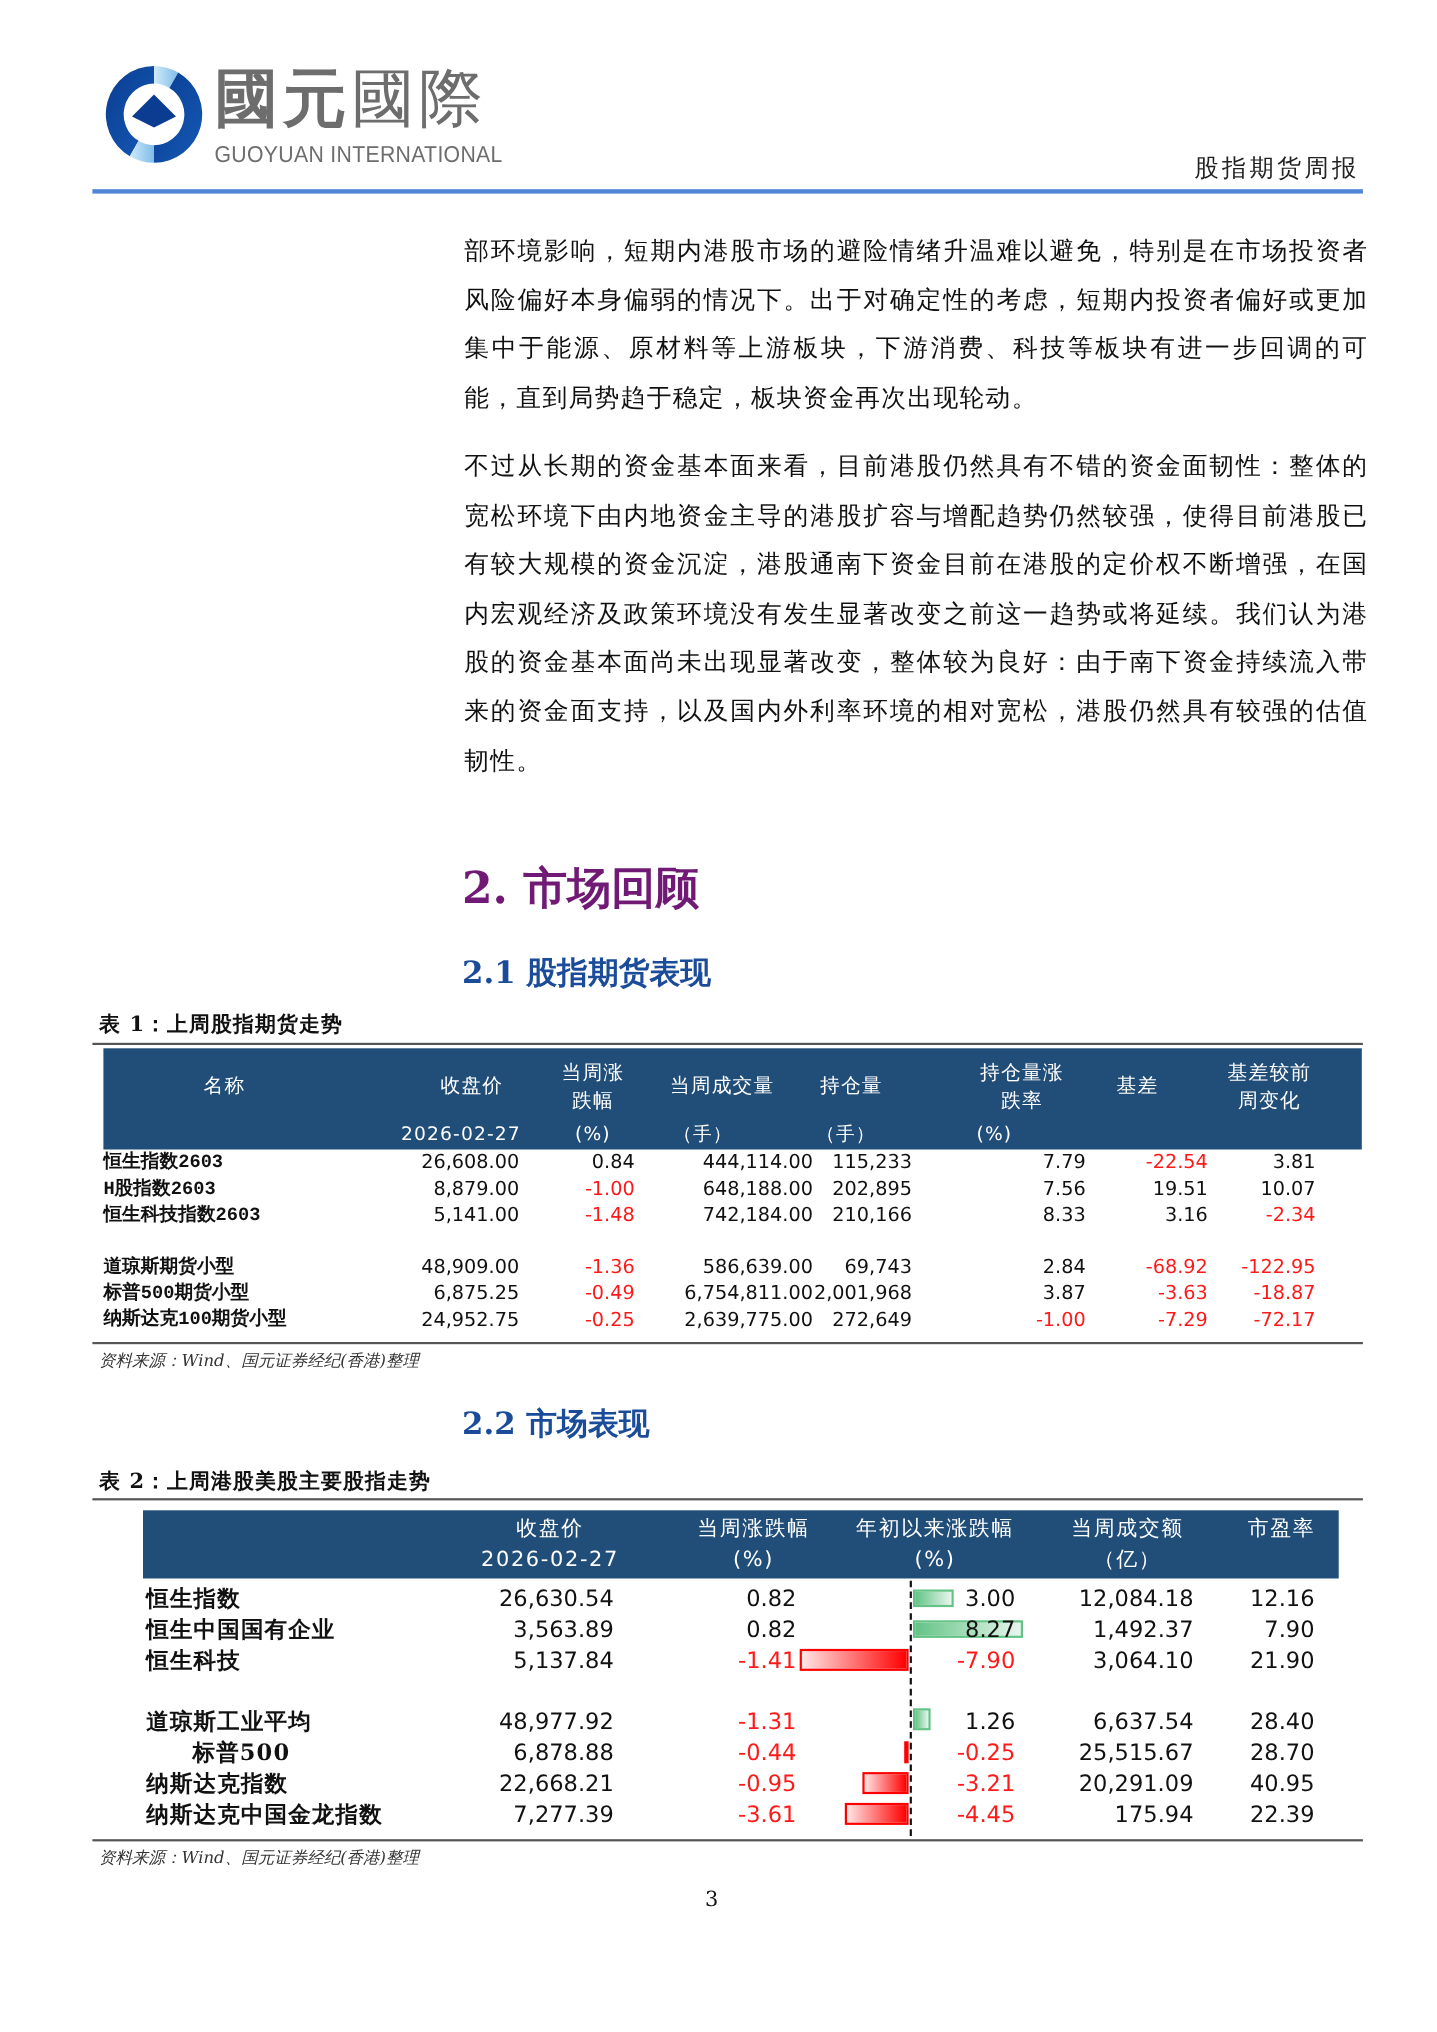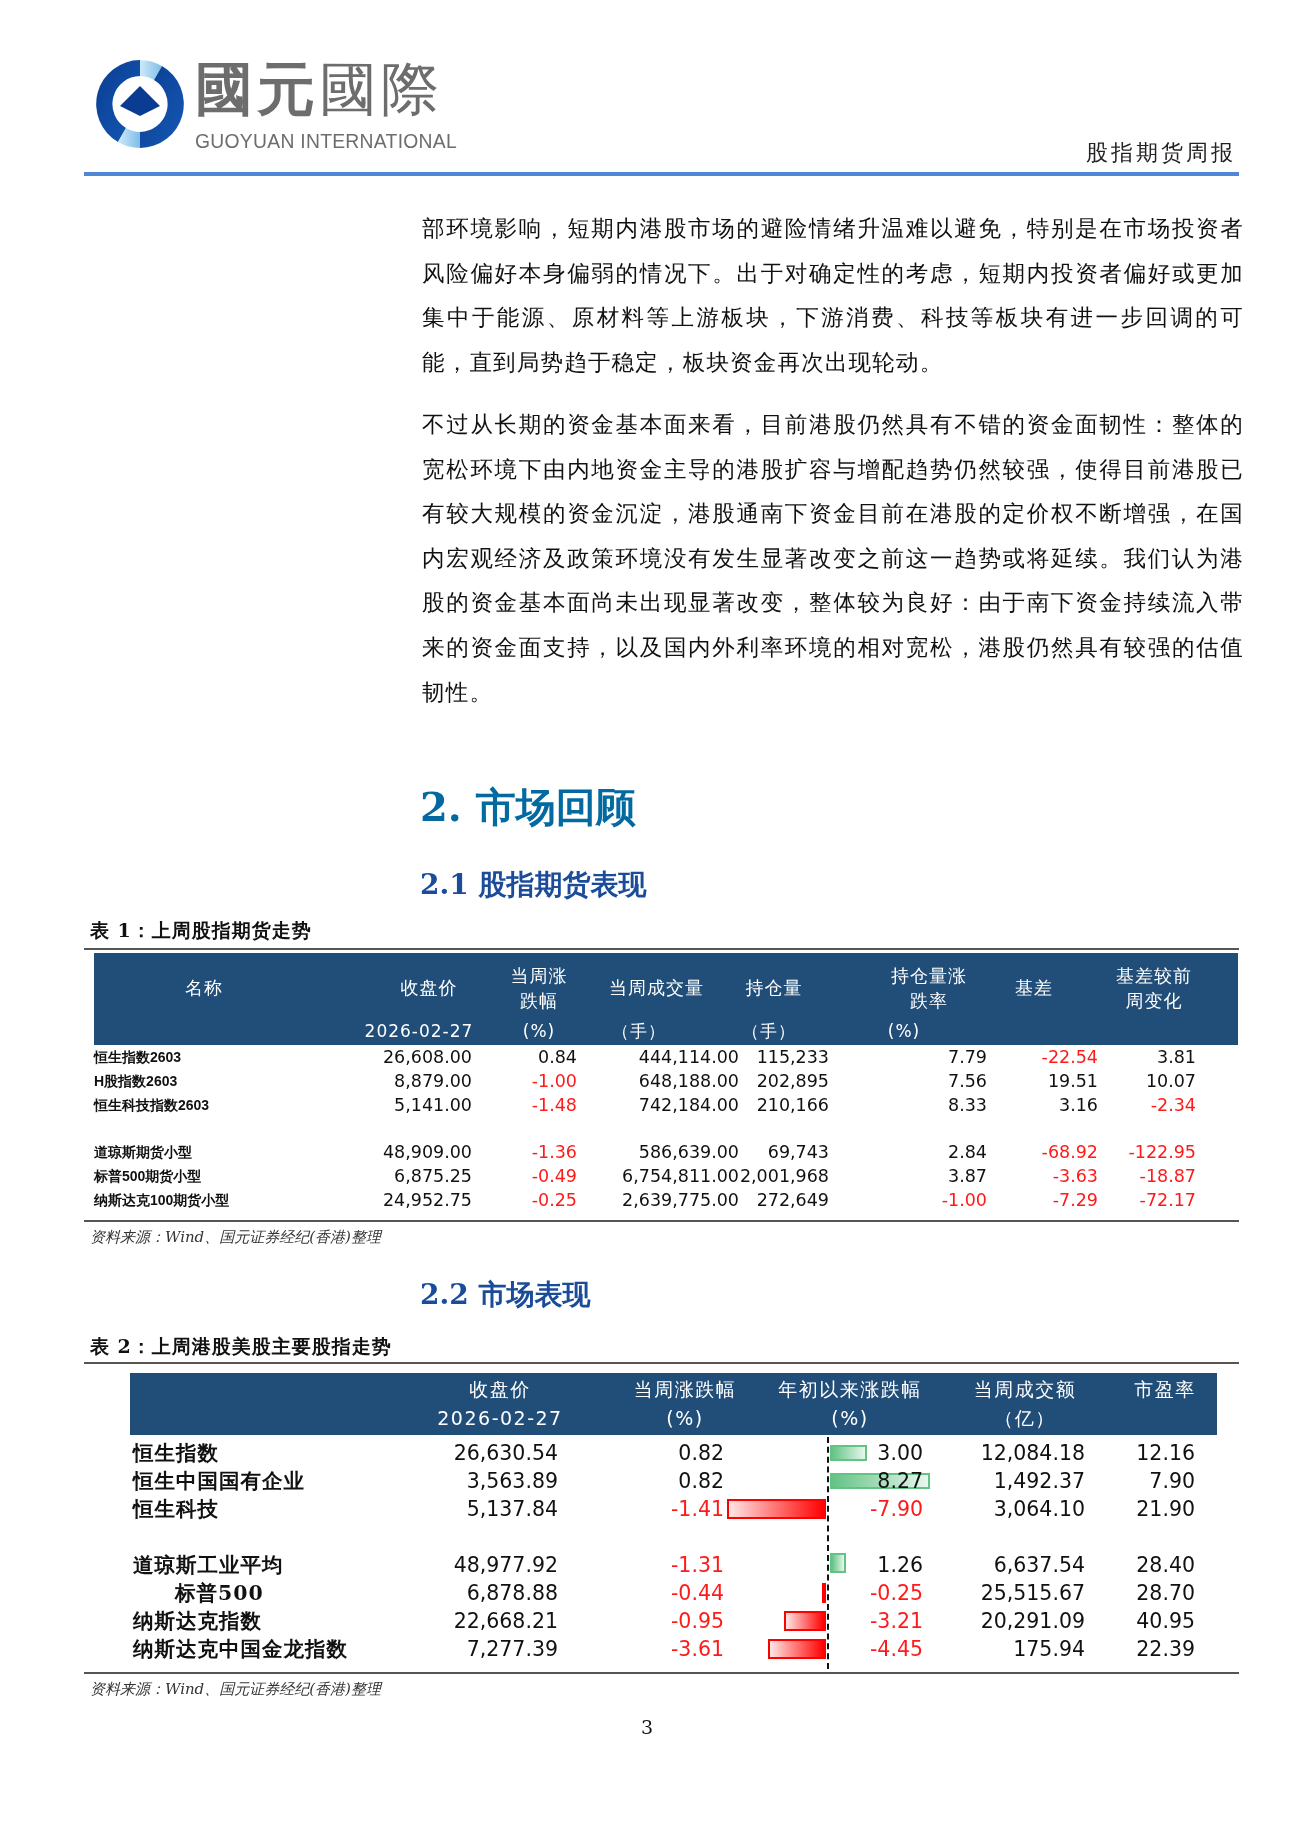--- a/index.html
+++ b/index.html
@@ -17,21 +17,21 @@
              font-size:21px; color:#6d6d6d; letter-spacing:0.3px; white-space:nowrap; transform:scaleX(0.92); transform-origin:left; }
   #header-title { right:70px; top:138px; font-size:22px; letter-spacing:3px; color:#222; }
   #header-rule { left:84px; top:172px; width:1155px; height:4px; background:#4f86d6; }
 
   
   .para { left:422px; width:822px; font-size:22.5px; line-height:44.6px; letter-spacing:1.2px; color:#111; text-align:justify; }
   #p1 { top:206px; }
   #p2 { top:402px; }
 
   
-  .h1 { color:#0369a1; font-weight:bold; font-size:40px; }
+  .h1 { color:#701a75; font-weight:bold; font-size:40px; }
   #h-section2 { left:420px; top:780px; }
   .h2 { color:#1b4c9a; font-weight:bold; font-size:28px; }
   #h-2-1 { left:420px; top:866px;text-align:right; }
   #h-2-2 { left:420px; top:1276px; }
 
   .cap { font-weight:bold; font-size:19px; color:#111; letter-spacing:1px; }
   #cap1 { left:90px; top:918px; }
   #cap2 { left:90px; top:1334px; }
   .rule { height:2px; background:#555; }
   #rule1a { left:84px; top:948px; width:1155px; }
@@ -47,21 +47,21 @@
   .tbl { font-family:"DejaVu Sans","Liberation Sans",sans-serif; }
   .thead { background:#214e78; color:#fff; }
   .cell { position:absolute; white-space:nowrap; }
   .num { text-align:right; }
   .neg { color:#ff1a1a; }
 
   #t1-head { left:94px; top:953px; width:1144px; height:92px; }
   #t1-head .cell { font-family:"DejaVu Serif","Liberation Serif",serif; font-size:18px; line-height:25px; text-align:center; letter-spacing:1px; }
   #t1-head .unit { font-family:"DejaVu Sans","Liberation Sans",sans-serif; font-size:17px; }
   #t1-body .cell { font-size:17.5px; line-height:23px; }
-  #t1-body .name { font-family:Liberation Sans, sans-serif; font-weight:bold; font-size:14px; }
+  #t1-body .name { font-family:Liberation Mono, monospace; font-weight:bold; font-size:17px; }
 
   #t2-head { left:130px; top:1373px; width:1087px; height:62px; }
   #t2-head .cell { font-family:"DejaVu Serif","Liberation Serif",serif; font-size:19px; line-height:25px; text-align:center; letter-spacing:1.5px; }
   #t2-head .unit { font-family:"DejaVu Sans","Liberation Sans",sans-serif; font-size:19px; }
   #t2-body .cell { font-size:20.5px; line-height:26px; }
   #t2-body .name { font-family:"DejaVu Serif","Liberation Serif",serif; font-weight:bold; font-size:20.5px; letter-spacing:1px; }
 
   .axis { position:absolute; left:827px; top:1437px; width:0; height:232px; border-left:2px dashed #111; }
   .bar-pos { position:absolute; height:16px; border:2px solid #63c385;
              background:linear-gradient(to right,#63c385,#e8f6ee); box-sizing:border-box; }

